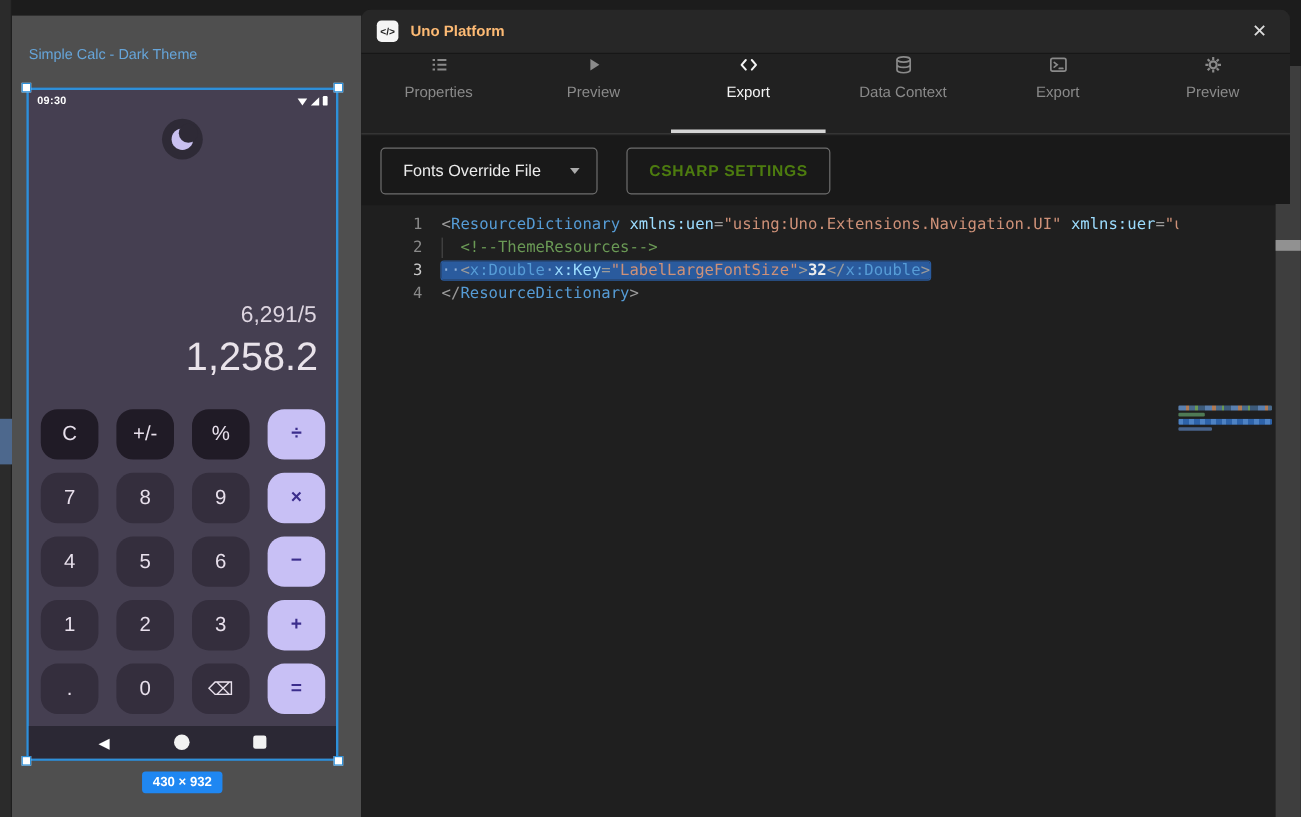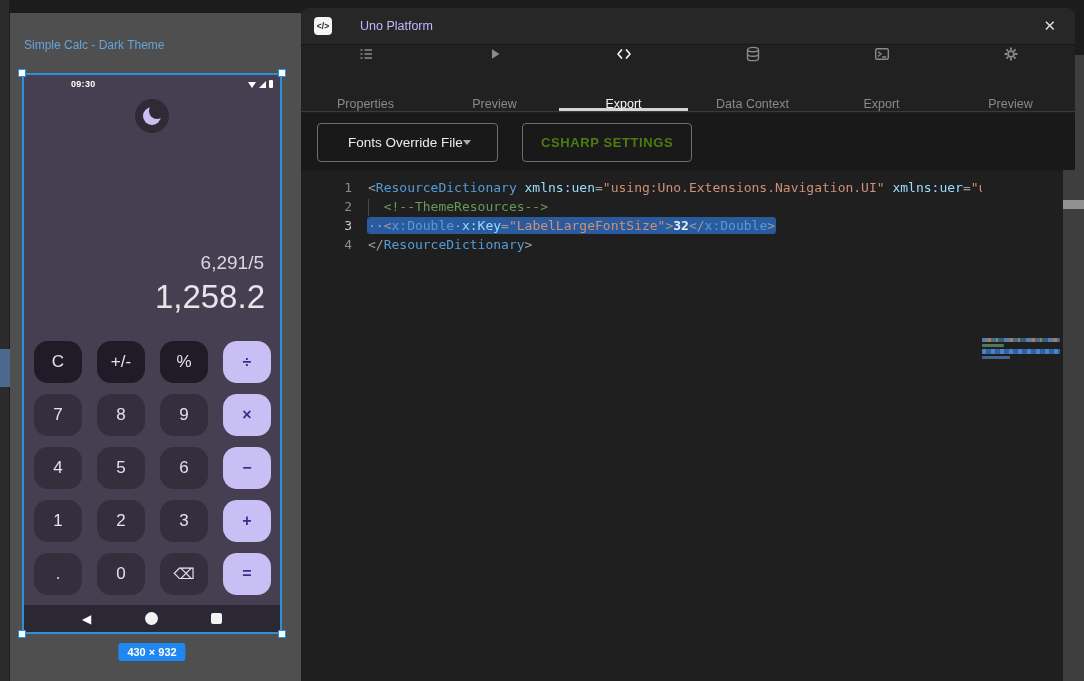--- a/index.html
+++ b/index.html
@@ -12,21 +12,21 @@
   #left-edge-tab { left:0; top:349px; width:10px; height:38px; background:#4d688d; cursor:pointer; }
   #workspace { left:10px; top:13px; width:291px; height:668px; background:#4f4f4f; }
   #device-label { left:24px; top:38px; font-size:12px; color:#66a5da; }
   #phone-frame { left:22px; top:73px; width:260px; height:561px; border:2px solid #2e90d9; background:#453f51; }
   .handle { width:8px; height:8px; background:#ffffff; border:1px solid #2e90d9; z-index:5; }
   #size-badge { left:152px; top:643px; transform:translateX(-50%); background:#1f87f2; color:#fff;
                 font-size:11px; font-weight:bold; padding:3px 9px; border-radius:3px; white-space:nowrap; }
 
   
   #statusbar { left:0; top:0; width:100%; height:16px; display:flex; align-items:center; padding:2px 7px 0 7px; }
-  #status-time { color:#fff; font-size:9px; font-weight:bold; letter-spacing:.3px;margin-left:40px; }
+  #status-time { color:#fff; font-size:9px; font-weight:bold; letter-spacing:.3px; }
   #status-icons { margin-left:auto; display:flex; align-items:flex-end; gap:3px; }
   .wifi { width:0; height:0; border-left:4px solid transparent; border-right:4px solid transparent; border-top:6px solid #fff; }
   .signal { width:0; height:0; border-left:7px solid transparent; border-bottom:7px solid #fff; }
   .battery { width:4px; height:8px; background:#fff; border-radius:1px; }
   #theme-toggle { left:111px; top:24px; width:34px; height:34px; border-radius:50%; background:#2e2a36; cursor:pointer; }
   .crescent { position:absolute; left:8px; top:8px; width:18px; height:18px; border-radius:50%; background:#c9c0f0; }
   .crescent::after { content:""; position:absolute; left:6px; top:-4px; width:16px; height:16px; border-radius:50%; background:#2e2a36; }
   #calc-expression { right:16px; top:177px; font-size:19px; color:#ddd5e0; }
   #calc-result { right:15px; top:203px; font-size:33px; color:#e9e3ea; }
   #keypad { left:10px; top:266px; display:grid; grid-template-columns:repeat(4,48px);
@@ -40,36 +40,36 @@
   .nav-back { color:#fff; font-size:12px; line-height:1; cursor:pointer; }
   .nav-home { width:13px; height:13px; border-radius:50%; background:#f2f2f2; cursor:pointer; }
   .nav-square { width:11px; height:11px; border-radius:2px; background:#f2f2f2; cursor:pointer; }
 
   
   #panel { left:301px; top:8px; width:774px; height:673px; background:#1f1f1f; border-radius:8px 8px 0 0; overflow:hidden; }
   #panel-header { position:absolute; left:0; top:0; width:100%; height:37px; background:#272727;
                   display:flex; align-items:center; padding:0 13px; border-bottom:1px solid #171717; }
   #panel-logo { width:18px; height:18px; background:#f5f5f5; border-radius:4px; color:#1e1e1e;
                 font-size:8.5px; font-weight:bold; display:flex; align-items:center; justify-content:center; }
-  #panel-title { margin-left:28px; color:#c4b5fd; font-size:12.5px; font-weight:normal; }
+  #panel-title { margin-left:10px; color:#fdba74; font-size:12.5px; font-weight:bold; }
   #close-btn { margin-left:auto; color:#dcdcdc; font-size:15px; cursor:pointer; padding:2px 6px; }
 
   #tabs { position:absolute; left:0; top:37px; width:100%; height:67px; background:#212121;
           display:flex; border-bottom:1px solid #3a3a3a; }
-  .tab { width:129px; display:flex; flex-direction:column; align-items:center; justify-content:space-between;
+  .tab { width:129px; display:flex; flex-direction:column; align-items:center; justify-content:flex-start;
          gap:7px; color:#8a8a8a; font-size:12.5px; cursor:pointer; }
   .tab.active { color:#f5f5f5; box-shadow:inset 0 -3px 0 #d4d4d4; }
   .tab .ticon { height:18px; display:flex; align-items:center; }
   .tab svg { display:block; }
 
   #toolbar { position:absolute; left:0; top:105px; width:100%; height:58px; background:#191919;
              display:flex; align-items:center; padding-left:16px; }
   .dd { height:39px; border:1px solid #6e6e6e; border-radius:4px; display:flex; align-items:center;
         padding:0 14px 0 18px; color:#ececec; font-size:13.5px; cursor:pointer; background:transparent; }
-  #dd-file { width:181px; margin-right:24px; justify-content:center; }
+  #dd-file { width:181px; margin-right:24px; justify-content:space-between; }
   #dd-format { width:136px; margin-right:12px; justify-content:space-between; }
   .caret { width:0; height:0; border-left:4.5px solid transparent; border-right:4.5px solid transparent;
            border-top:5px solid #ababab; }
   #csharp-btn { height:39px; border:1px solid #6e6e6e; border-radius:4px; background:transparent;
                 color:#4d7c0f; font-family:"Liberation Sans",sans-serif; font-size:13px; font-weight:bold;
                 letter-spacing:.6px; padding:0 18px; cursor:pointer; }
 
   
   #code-area { position:absolute; left:0; top:163px; width:100%; bottom:0; background:#1f1f1f; }
   #code-lines { position:absolute; left:0; top:7px; width:681px; overflow:hidden;

